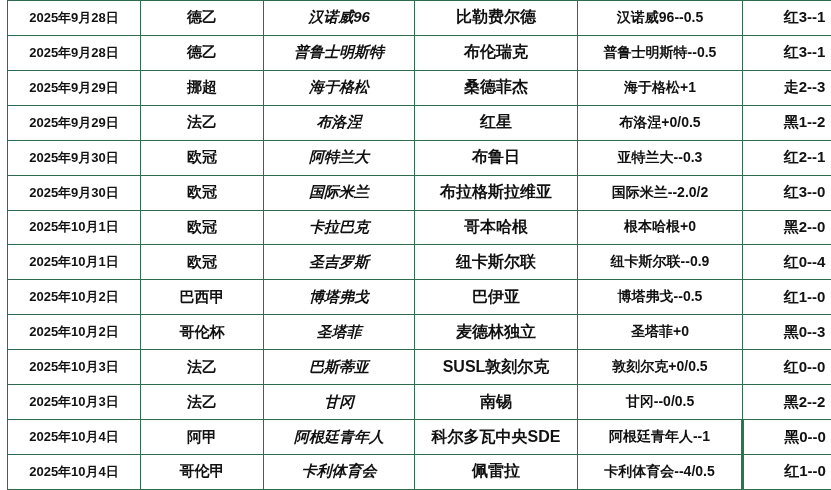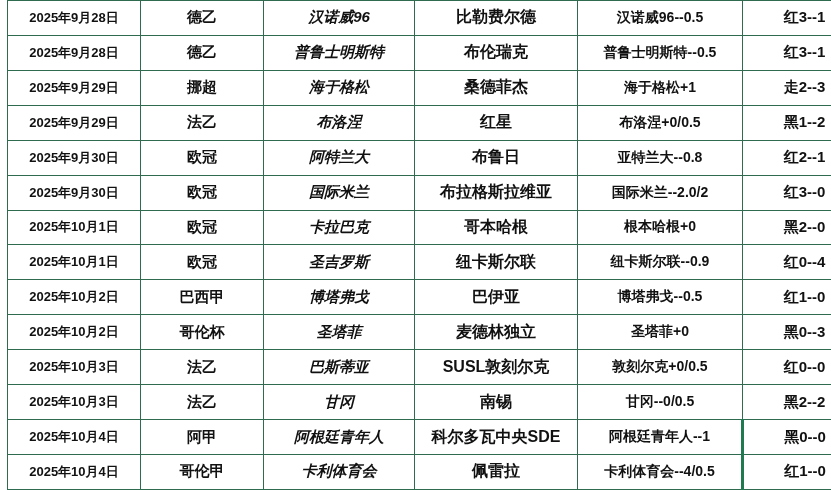--- a/index.html
+++ b/index.html
@@ -87,21 +87,21 @@
         <td class="col-home">布洛涅</td>
         <td class="col-away">红星</td>
         <td class="col-pick">布洛涅+0/0.5</td>
         <td class="col-result">黑1--2</td>
       </tr>
       <tr>
         <td class="col-date">2025年9月30日</td>
         <td class="col-league">欧冠</td>
         <td class="col-home">阿特兰大</td>
         <td class="col-away">布鲁日</td>
-        <td class="col-pick">亚特兰大--0.8</td>
+        <td class="col-pick">亚特兰大--0.3</td>
         <td class="col-result">红2--1</td>
       </tr>
       <tr>
         <td class="col-date">2025年9月30日</td>
         <td class="col-league">欧冠</td>
         <td class="col-home">国际米兰</td>
         <td class="col-away">布拉格斯拉维亚</td>
         <td class="col-pick">国际米兰--2.0/2</td>
         <td class="col-result">红3--0</td>
       </tr>

